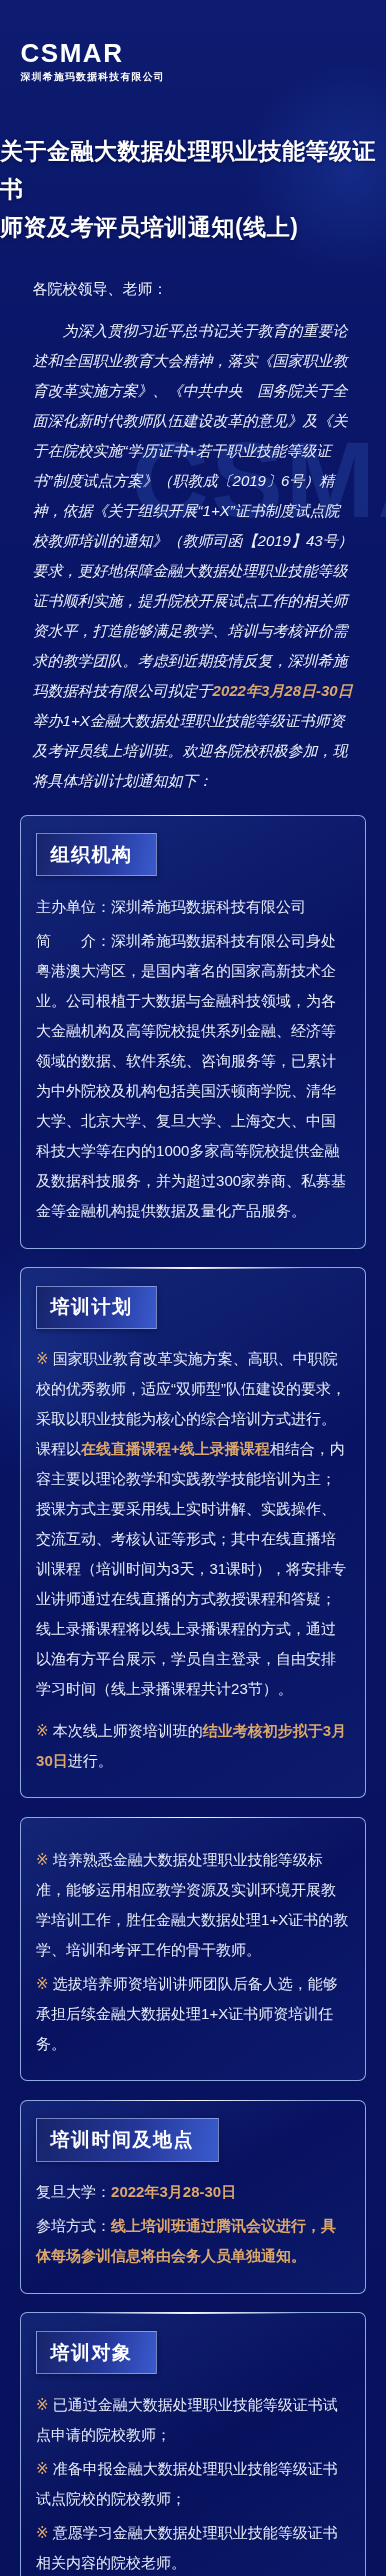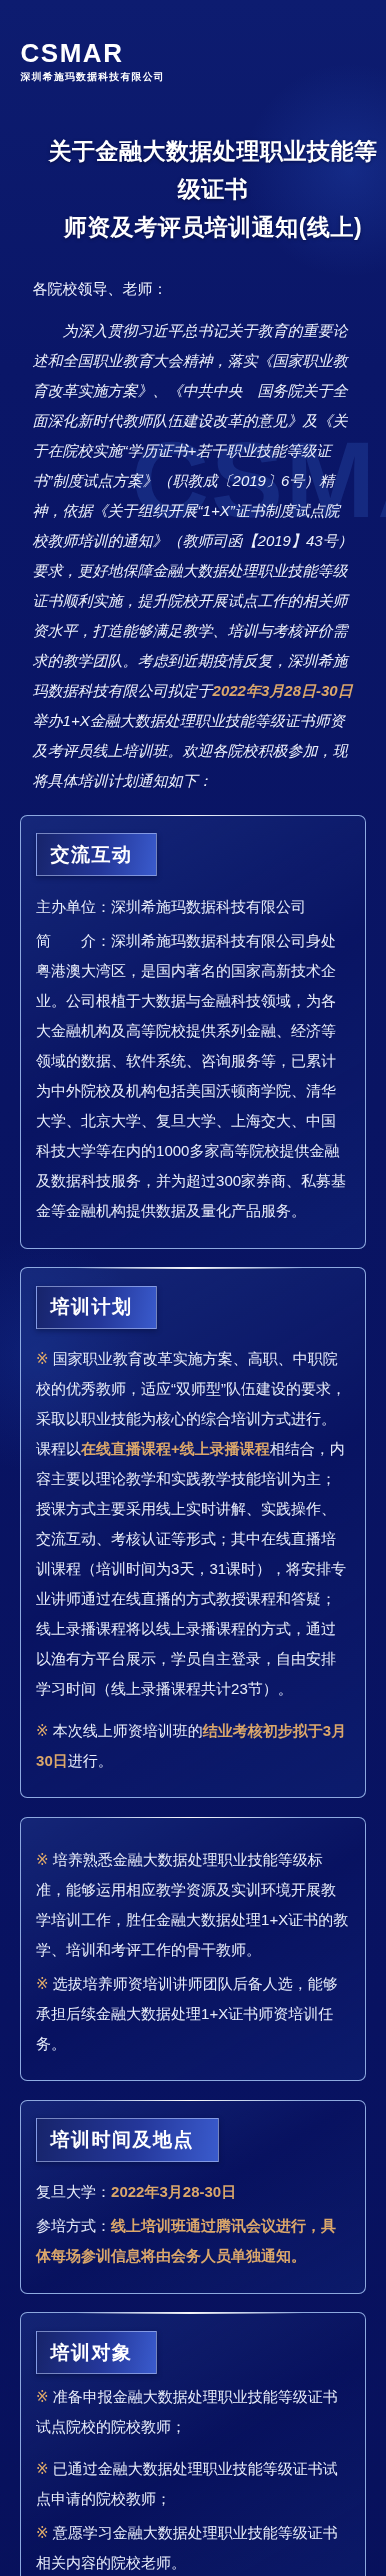--- a/index.html
+++ b/index.html
@@ -15,23 +15,23 @@
   .watermark{
     position:absolute;top:417px;left:131px;z-index:0;
     font-size:108px;font-weight:800;letter-spacing:2.1px;
     color:rgba(62,112,220,.22);white-space:nowrap;
   }
   
   .logo-wrap{position:relative;z-index:2;padding:40px 0 0 20.6px;}
   .logo-text{font-size:26px;font-weight:800;color:#ffffff;letter-spacing:1.5px;line-height:1;}
   .logo-sub{margin-top:5.2px;font-size:9.8px;font-weight:700;color:#ffffff;letter-spacing:1.3px;}
   
-  .main-title{position:relative;z-index:2;margin-top:49px;text-align:center;color:#ffffff;
+  .main-title{position:relative;z-index:2;margin-top:49px;color:#ffffff;
     font-weight:800;font-size:23px;line-height:1.65;letter-spacing:0.5px;
-    text-shadow:0 1px 3.1px rgba(0,0,30,.5);padding-left:40px;}
+    text-shadow:0 1px 3.1px rgba(0,0,30,.5);}
   
   .intro{position:relative;z-index:2;margin:27px 20.6px 0;font-size:15px;line-height:2.0;color:#eef2fd;}
   .intro p{margin:12px;}
   .intro .indent{text-indent:2em;font-style:italic;}
   
   .card{
     position:relative;z-index:2;margin:18.5px 19.6px 0;
     border:0.5px solid rgba(165,195,245,.85);border-radius:7.2px;
     padding:15.5px 15.5px 21.6px;
     background:linear-gradient(150deg,rgba(70,115,205,.20),rgba(12,28,100,.06) 50%,rgba(35,75,170,.16));
@@ -71,21 +71,21 @@
     <div>关于金融大数据处理职业技能等级证书</div>
     <div>师资及考评员培训通知(线上)</div>
   </div>
 
   <div class="intro">
     <p>各院校领导、老师：</p>
     <p class="indent"><span>为深入贯彻习近平总书记关于教育的重要论述和全国职业教育大会精神，落实《国家职业教育改革实施方案》、《中共中央　国务院关于全面深化新时代教师队伍建设改革的意见》及《关于在院校实施“学历证书+若干职业技能等级证书”制度试点方案》（职教成〔2019〕6号）精神，依据《关于组织开展“1+X”证书制度试点院校教师培训的通知》（教师司函【2019】43号）要求，更好地保障金融大数据处理职业技能等级证书顺利实施，提升院校开展试点工作的相关师资水平，打造能够满足教学、培训与考核评价需求的教学团队。考虑到近期疫情反复，深圳希施玛数据科技有限公司拟定于</span><span class="goldb">2022年3月28日-30日</span><span>举办1+X金融大数据处理职业技能等级证书师资及考评员线上培训班。欢迎各院校积极参加，现将具体培训计划通知如下：</span></p>
   </div>
 
   <div class="card">
-    <div class="badge">交流互动</div>
+    <div class="badge">组织机构</div>
     <p class="txt"><span>主办单位：</span><span>深圳希施玛数据科技有限公司</span></p>
     <p class="txt tight"><span>简　　介：</span><span>深圳希施玛数据科技有限公司身处粤港澳大湾区，是国内著名的国家高新技术企业。公司根植于大数据与金融科技领域，为各大金融机构及高等院校提供系列金融、经济等领域的数据、软件系统、咨询服务等，已累计为中外院校及机构包括美国沃顿商学院、清华大学、北京大学、复旦大学、上海交大、中国科技大学等在内的1000多家高等院校提供金融及数据科技服务，并为超过300家券商、私募基金等金融机构提供数据及量化产品服务。</span></p>
   </div>
 
   <div class="card">
     <div class="badge">培训计划</div>
     <p class="txt"><span class="gold">※ </span><span>国家职业教育改革实施方案、高职、中职院校的优秀教师，适应“双师型”队伍建设的要求，采取以职业技能为核心的综合培训方式进行。课程以</span><span class="goldb">在线直播课程+线上录播课程</span><span>相结合，内容主要以理论教学和实践教学技能培训为主；授课方式主要采用线上实时讲解、实践操作、交流互动、考核认证等形式；其中在线直播培训课程（培训时间为3天，31课时），将安排专业讲师通过在线直播的方式教授课程和答疑；线上录播课程将以线上录播课程的方式，通过以渔有方平台展示，学员自主登录，自由安排学习时间（线上录播课程共计23节）。</span></p>
     <p class="txt"><span class="gold">※ </span><span>本次线上师资培训班的</span><span class="goldb">结业考核初步拟于3月30日</span><span>进行。</span></p>
   </div>
 
@@ -95,19 +95,19 @@
   </div>
 
   <div class="card">
     <div class="badge">培训时间及地点</div>
     <p class="txt"><span>复旦大学：</span><span class="goldb">2022年3月28-30日</span></p>
     <p class="txt tight"><span>参培方式：</span><span class="goldb">线上培训班通过腾讯会议进行，具体每场参训信息将由会务人员单独通知。</span></p>
   </div>
 
   <div class="card">
     <div class="badge">培训对象</div>
+    <p class="txt"><span class="gold">※ </span><span>已通过金融大数据处理职业技能等级证书试点申请的院校教师；</span></p>
     <p class="txt tight"><span class="gold">※ </span><span>准备申报金融大数据处理职业技能等级证书试点院校的院校教师；</span></p>
-    <p class="txt"><span class="gold">※ </span><span>已通过金融大数据处理职业技能等级证书试点申请的院校教师；</span></p>
     <p class="txt tight"><span class="gold">※ </span><span>意愿学习金融大数据处理职业技能等级证书相关内容的院校老师。</span></p>
   </div>
 
 </div>
 
 
 </body></html>

